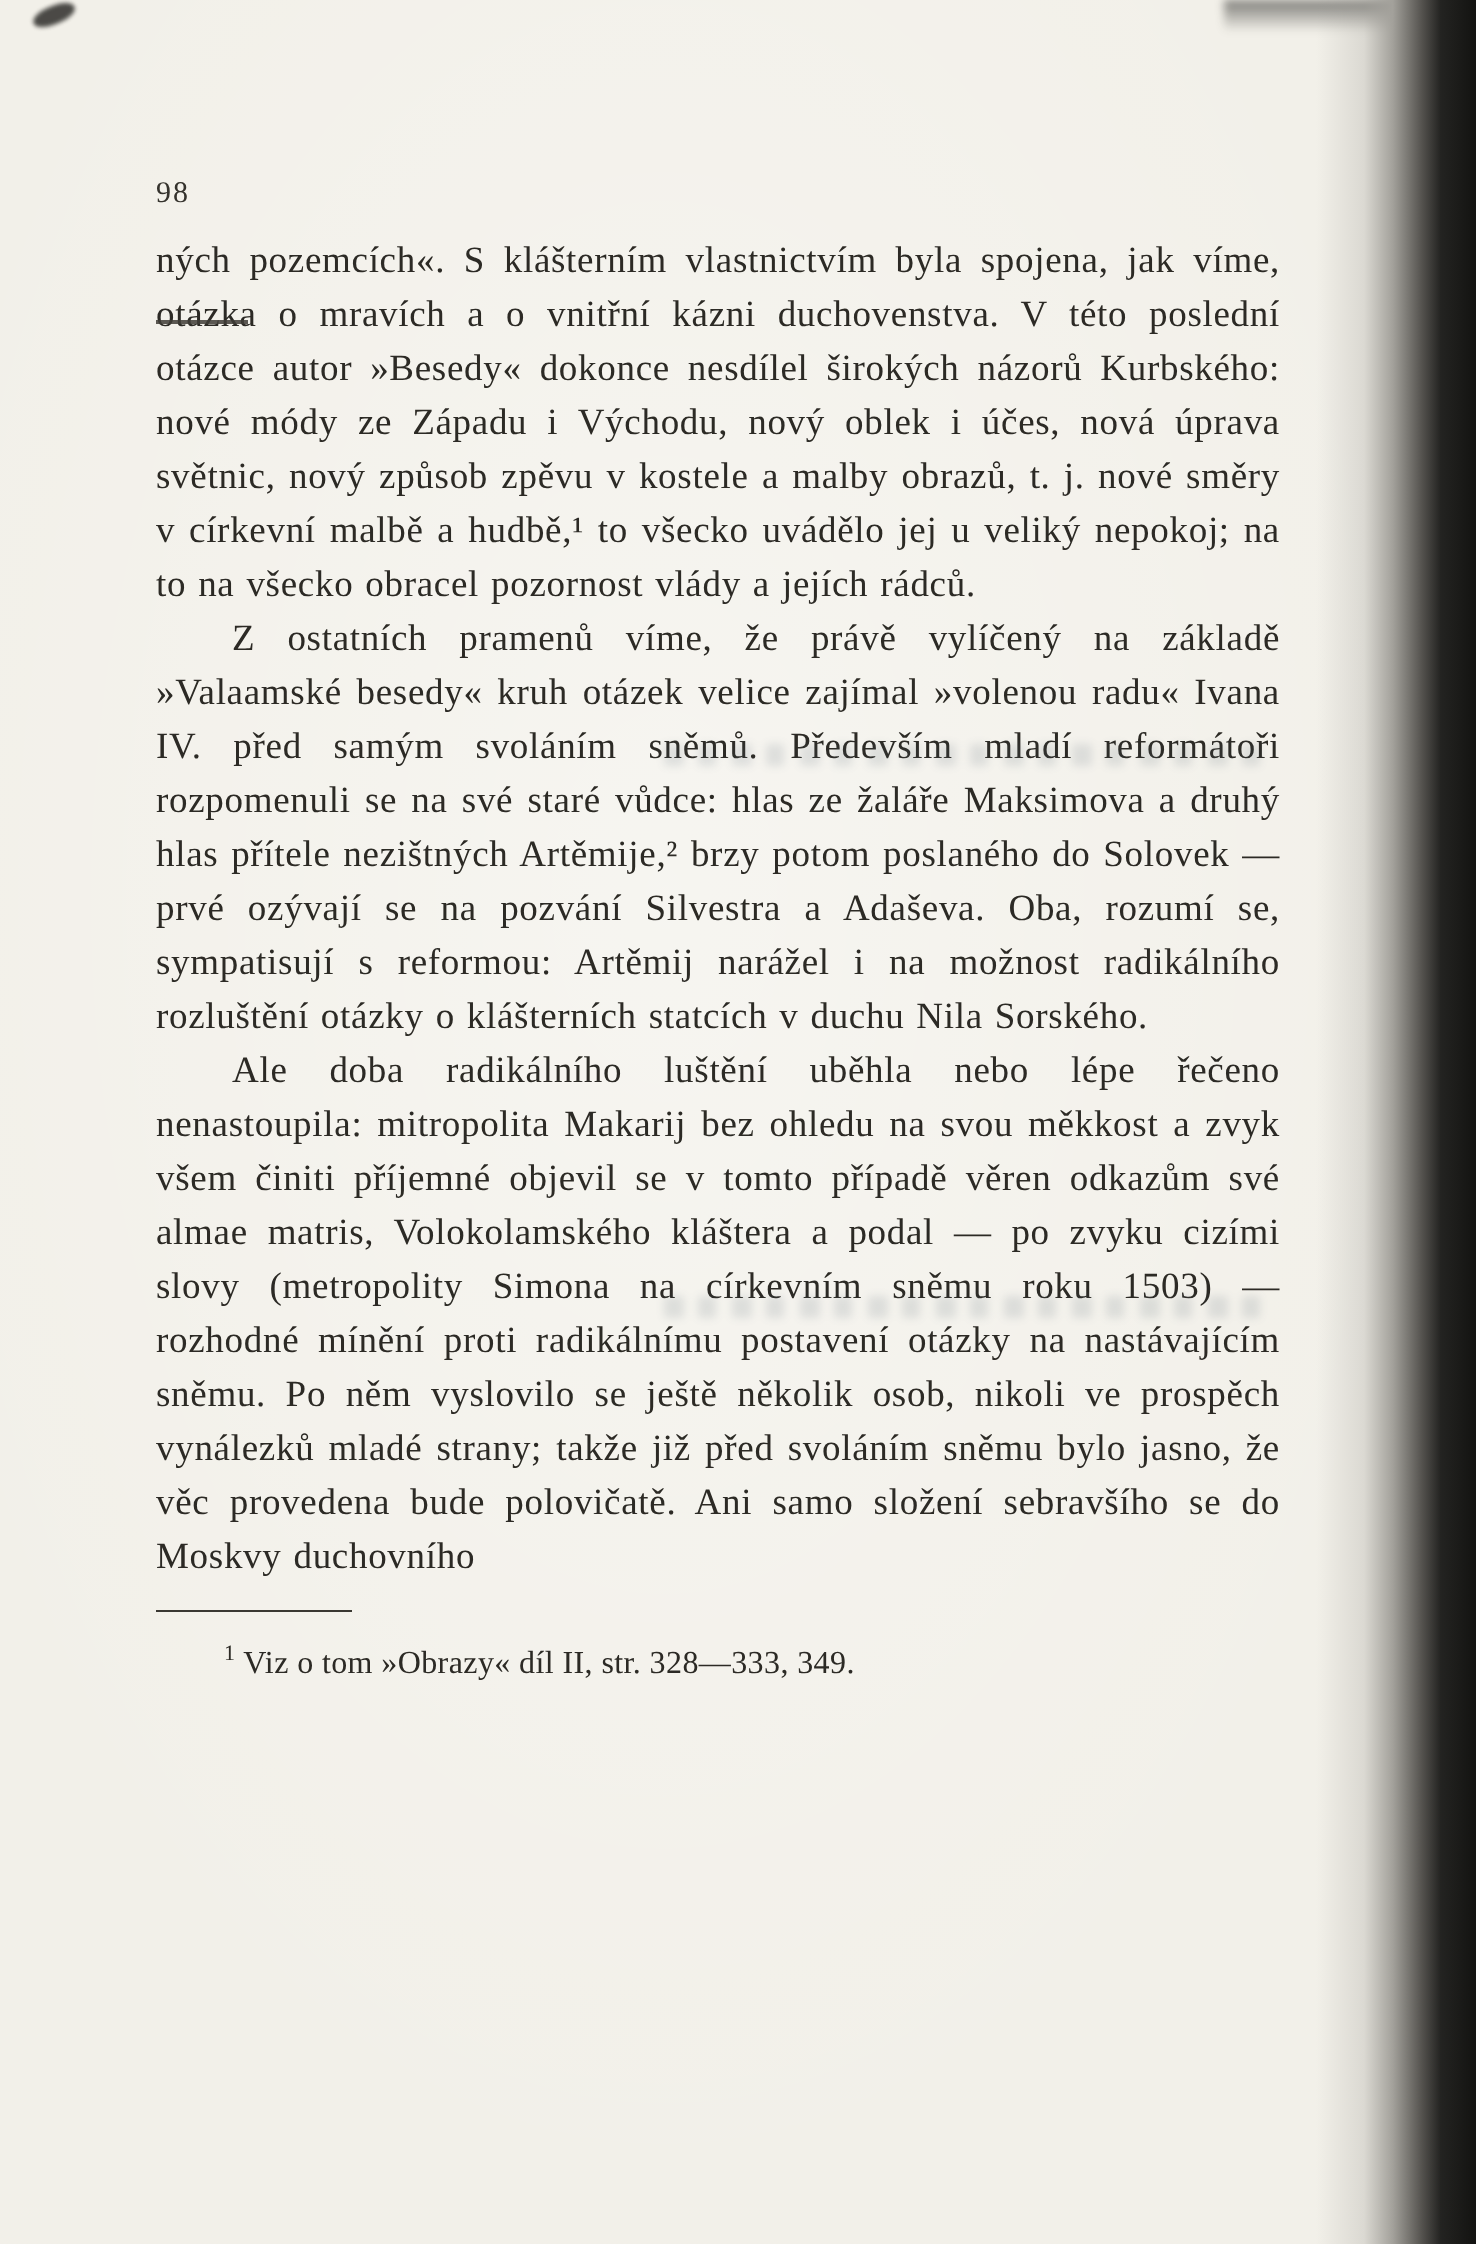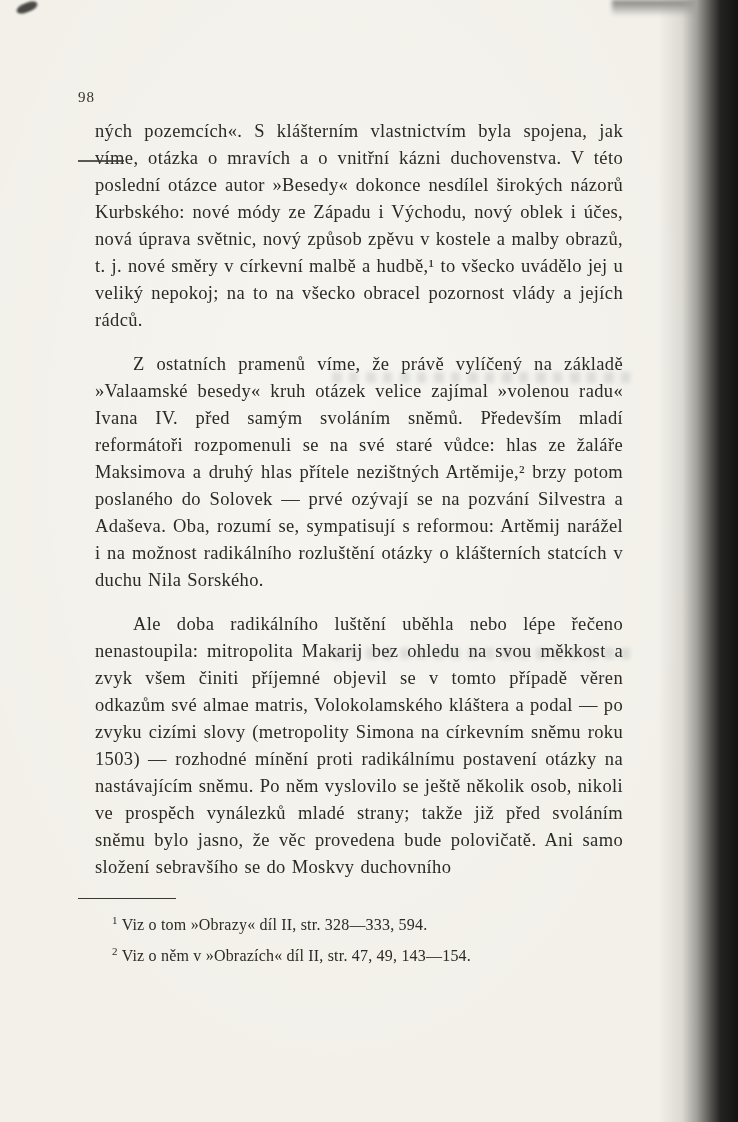--- a/index.html
+++ b/index.html
@@ -68,21 +68,21 @@
   }
   .page-number {
     position: absolute;
     left: 0; top: 0;
     font-size: 15px;
     letter-spacing: 1px;
   }
 
   .body-text { }
   .para {
-    margin: 17px;
+    margin: 0;
     font-size: 18.5px;
     line-height: 27px;
     text-align: justify;
     letter-spacing: 0.35px;
     word-spacing: 1px;
     color: #2c2a25;
   }
   .para.indent { text-indent: 38px; font-family: Liberation Serif, serif; }
   .para.first  { text-indent: 0; }
 
@@ -138,22 +138,21 @@
     </header>
 
     <main class="body-text">
       <p class="para first">ných pozemcích«. S klášterním vlastnictvím byla spojena, jak víme, otázka o mravích a o vnitřní kázni duchovenstva. V této poslední otázce autor »Besedy« dokonce nesdílel širokých názorů Kurbského: nové módy ze Západu i Východu, nový oblek i účes, nová úprava světnic, nový způsob zpěvu v kostele a malby obrazů, t. j. nové směry v církevní malbě a hudbě,¹ to všecko uvádělo jej u veliký nepokoj; na to na všecko obracel pozornost vlády a jejích rádců.</p>
       <p class="para indent">Z ostatních pramenů víme, že právě vylíčený na základě »Valaamské besedy« kruh otázek velice zajímal »volenou radu« Ivana IV. před samým svoláním sněmů. Především mladí reformátoři rozpomenuli se na své staré vůdce: hlas ze žaláře Maksimova a druhý hlas přítele nezištných Artěmije,² brzy potom poslaného do Solovek — prvé ozývají se na pozvání Silvestra a Adaševa. Oba, rozumí se, sympatisují s reformou: Artěmij narážel i na možnost radikálního rozluštění otázky o klášterních statcích v duchu Nila Sorského.</p>
       <p class="para indent">Ale doba radikálního luštění uběhla nebo lépe řečeno nenastoupila: mitropolita Makarij bez ohledu na svou měkkost a zvyk všem činiti příjemné objevil se v tomto případě věren odkazům své almae matris, Volokolamského kláštera a podal — po zvyku cizími slovy (metropolity Simona na církevním sněmu roku 1503) — rozhodné mínění proti radikálnímu postavení otázky na nastávajícím sněmu. Po něm vyslovilo se ještě několik osob, nikoli ve prospěch vynálezků mladé strany; takže již před svoláním sněmu bylo jasno, že věc provedena bude polovičatě. Ani samo složení sebravšího se do Moskvy duchovního</p>
     </main>
 
     <footer class="footnotes">
       <div class="footnote-rule"></div>
-      <p class="footnote"><sup class="fn-marker">1</sup> <span class="fn-text">Viz o tom »Obrazy« díl II, str. 328—333, 594.</span></p>
-      <p class="footnote"><sup class="fn-marker">2</sup> <span class="fn-text">Viz o něm v »Obrazích« díl II, str. 47, 49, 143—154.</span></p>
+      <p class="footnote"><sup class="fn-marker">1</sup> <span class="fn-text">Viz o tom »Obrazy« díl II, str. 328—333, 349.</span></p>
     </footer>
 
   </div>
 
   <div class="underline-mark"></div>
   <div class="smudge smudge-1"></div>
   <div class="smudge smudge-2"></div>
 
   <div class="edge-top-streak"></div>
   <div class="edge-shadow"></div>

